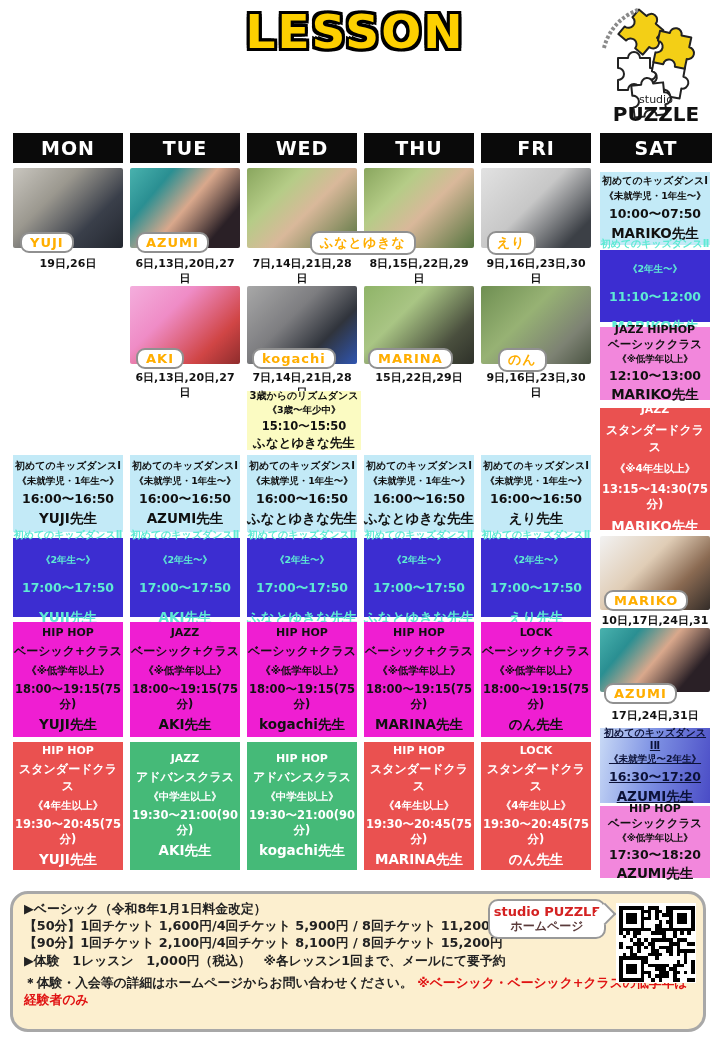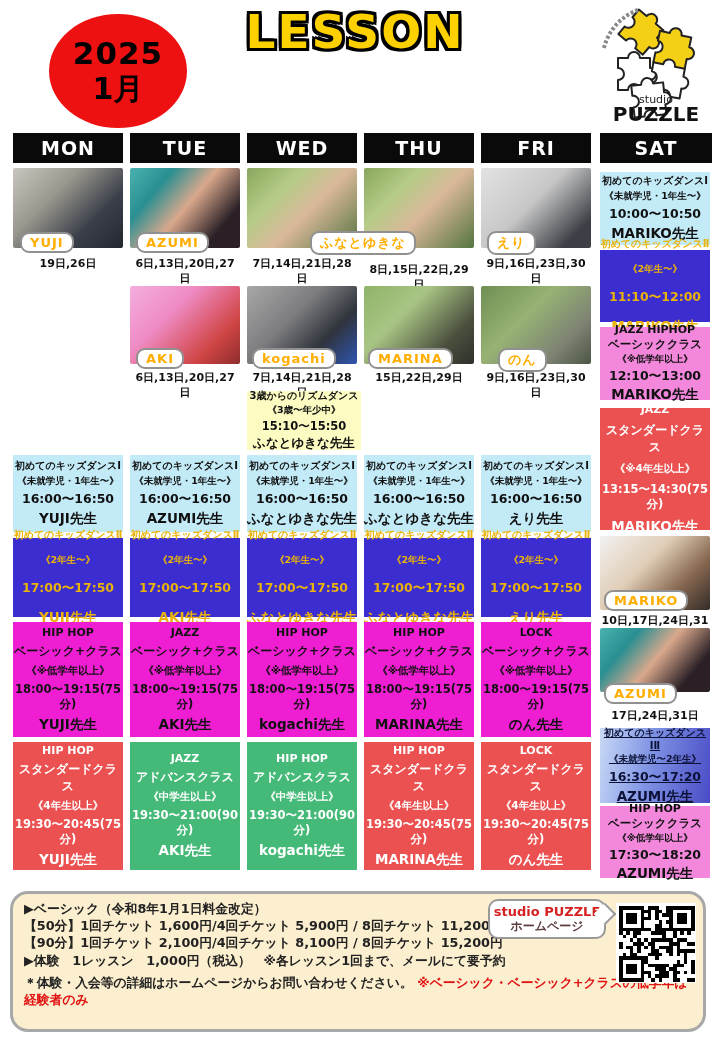--- a/index.html
+++ b/index.html
@@ -45,21 +45,21 @@
   .dates{position:absolute;width:110px;text-align:center;font-size:11px;font-weight:bold;color:#111;}
 
   
   .cell{position:absolute;width:110px;display:flex;flex-direction:column;align-items:center;
     justify-content:center;text-align:center;font-weight:bold;gap:2px;color:#111;}
   .row-kids1{top:455px;height:77px;}
   .row-kids2{top:538px;height:79px;}
   .row-basic{top:622px;height:115px;gap:4px;}
   .row-eve{top:742px;height:128px;gap:4px;}
   .cyan{background:#c3eaf7;}
-  .blue{background:#3c2dd1;color:#eab308;gap:12px;}
+  .blue{background:#3c2dd1;color:#5eead4;gap:12px;}
   .mag{background:#ef1ed2;color:#111;}
   .red{background:#ea5150;color:#fff;}
   .green{background:#45ba78;color:#fff;}
   .pink{background:#f287dc;color:#111;}
   .bluegrad{background:linear-gradient(100deg,#c9daf6 0%,#7f93e4 45%,#4a4cc6 100%);color:#0c1238;text-decoration:underline;}
   .yellowc{background:#fbfbc2;color:#111;}
   .s1{font-size:10px;}
   .s2{font-size:9.5px;}
   .time{font-size:12.5px;margin-top:1px;}
   .tea{font-size:13.5px;}
@@ -94,24 +94,20 @@
   .bubble .b2{color:#5a3a3a;font-size:12px;font-weight:bold;}
   .qr{position:absolute;left:616px;top:903px;width:80px;height:80px;background:#fff;z-index:3;}
   .qrg{position:relative;width:74px;height:74px;margin:3px;}
   .qrg i{position:absolute;width:3.6px;height:3.6px;background:#000;}
 </style>
 </head>
 <body>
 
 <div id="poster">
 
-  <div class="badge">
-    <div class="y">2025</div>
-    <div class="m">1月</div>
-  </div>
   <div class="title">
     <div>LESSON</div>
   </div>
   <svg class="logo" width="120" height="126" viewBox="0 0 120 126">
     <defs>
         <path id="pz" d="M6,14 h10 a6,6 0 1,1 12,0 h10 v10 a6,6 0 1,1 0,12 v10 h-10 a6,6 0 1,0 -12,0 h-10 v-10 a6,6 0 1,0 0,-12 z"></path>
       </defs>
     <g stroke="#222" stroke-width="2" stroke-linejoin="round">
       <use href="#pz" fill="#ffffff" transform="translate(20,42)"></use>
       <use href="#pz" fill="#ffffff" transform="translate(54,48) rotate(10 22 22)"></use>
@@ -136,21 +132,21 @@
   <div class="photo prow1 c2 ph-funato"></div>
   <div class="photo prow1 c3 ph-funato"></div>
   <div class="photo prow1 c4 ph-eri"></div>
   <div class="tag" style="left:20px;top:232px">YUJI</div>
   <div class="tag" style="left:136px;top:232px">AZUMI</div>
   <div class="tag" style="left:310px;top:231px">ふなとゆきな</div>
   <div class="tag" style="left:487px;top:231px">えり</div>
   <div class="dates c0" style="top:256px">19日,26日</div>
   <div class="dates c1" style="top:256px">6日,13日,20日,27日</div>
   <div class="dates c2" style="top:256px">7日,14日,21日,28日</div>
-  <div class="dates c3" style="top:262px">8日,15日,22日,29日</div>
+  <div class="dates c3" style="top:256px">8日,15日,22日,29日</div>
   <div class="dates c4" style="top:256px">9日,16日,23日,30日</div>
 
   <div class="photo prow2 c1 ph-aki"></div>
   <div class="photo prow2 c2 ph-kogachi"></div>
   <div class="photo prow2 c3 ph-marina"></div>
   <div class="photo prow2 c4 ph-non"></div>
   <div class="tag" style="left:136px;top:348px">AKI</div>
   <div class="tag" style="left:252px;top:348px">kogachi</div>
   <div class="tag" style="left:368px;top:348px">MARINA</div>
   <div class="tag" style="left:498px;top:348px">のん</div>
@@ -296,21 +292,21 @@
     <div class="genre">LOCK</div>
       <div class="cls">スタンダードクラス</div>
     <div class="grade">《4年生以上》</div>
       <div class="time2">19:30〜20:45(75分)</div>
     <div class="tea">のん先生</div>
   </div>
 
   <div class="cell cyan c5 sat0">
     <div class="s1">初めてのキッズダンスⅠ</div>
       <div class="s2">《未就学児・1年生〜》</div>
-    <div class="time">10:00〜10:50</div>
+    <div class="time">10:00〜07:50</div>
       <div class="tea">MARIKO先生</div>
   </div>
   <div class="cell blue c5 sat1">
     <div class="s1">初めてのキッズダンスⅡ</div>
       <div class="s2">《2年生〜》</div>
     <div class="time">11:10〜12:00</div>
       <div class="tea">MARIKO先生</div>
   </div>
   <div class="cell pink c5 sat2">
     <div class="genre">JAZZ HIPHOP</div>

